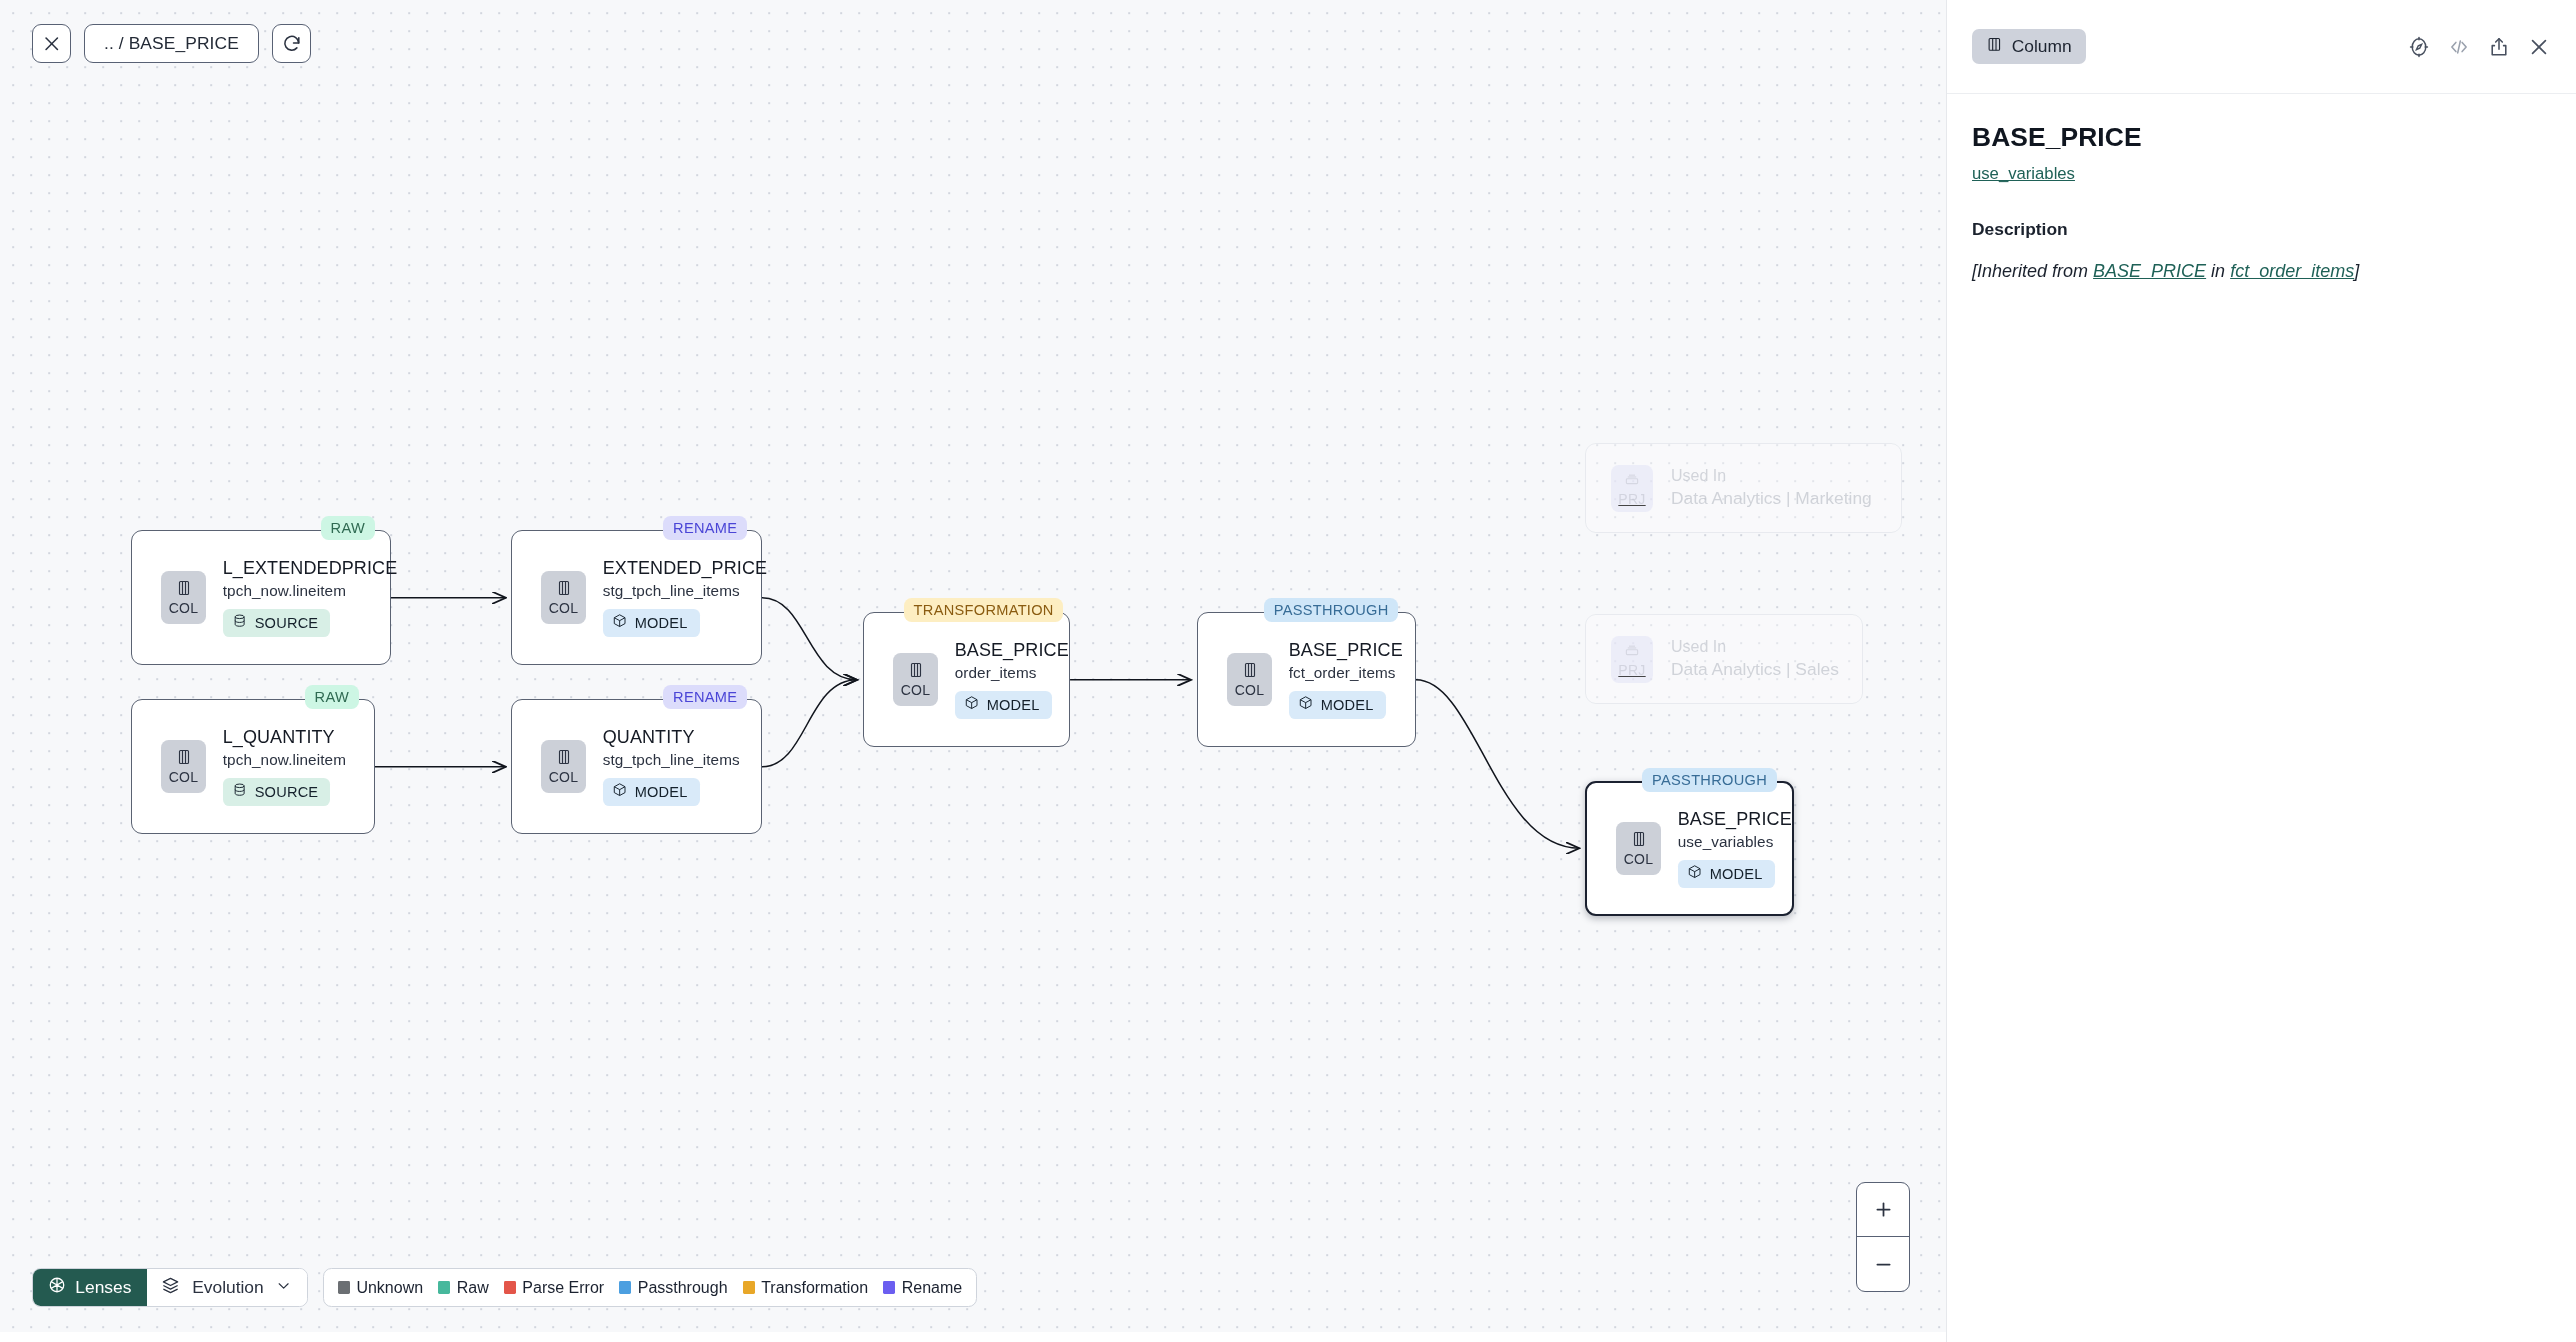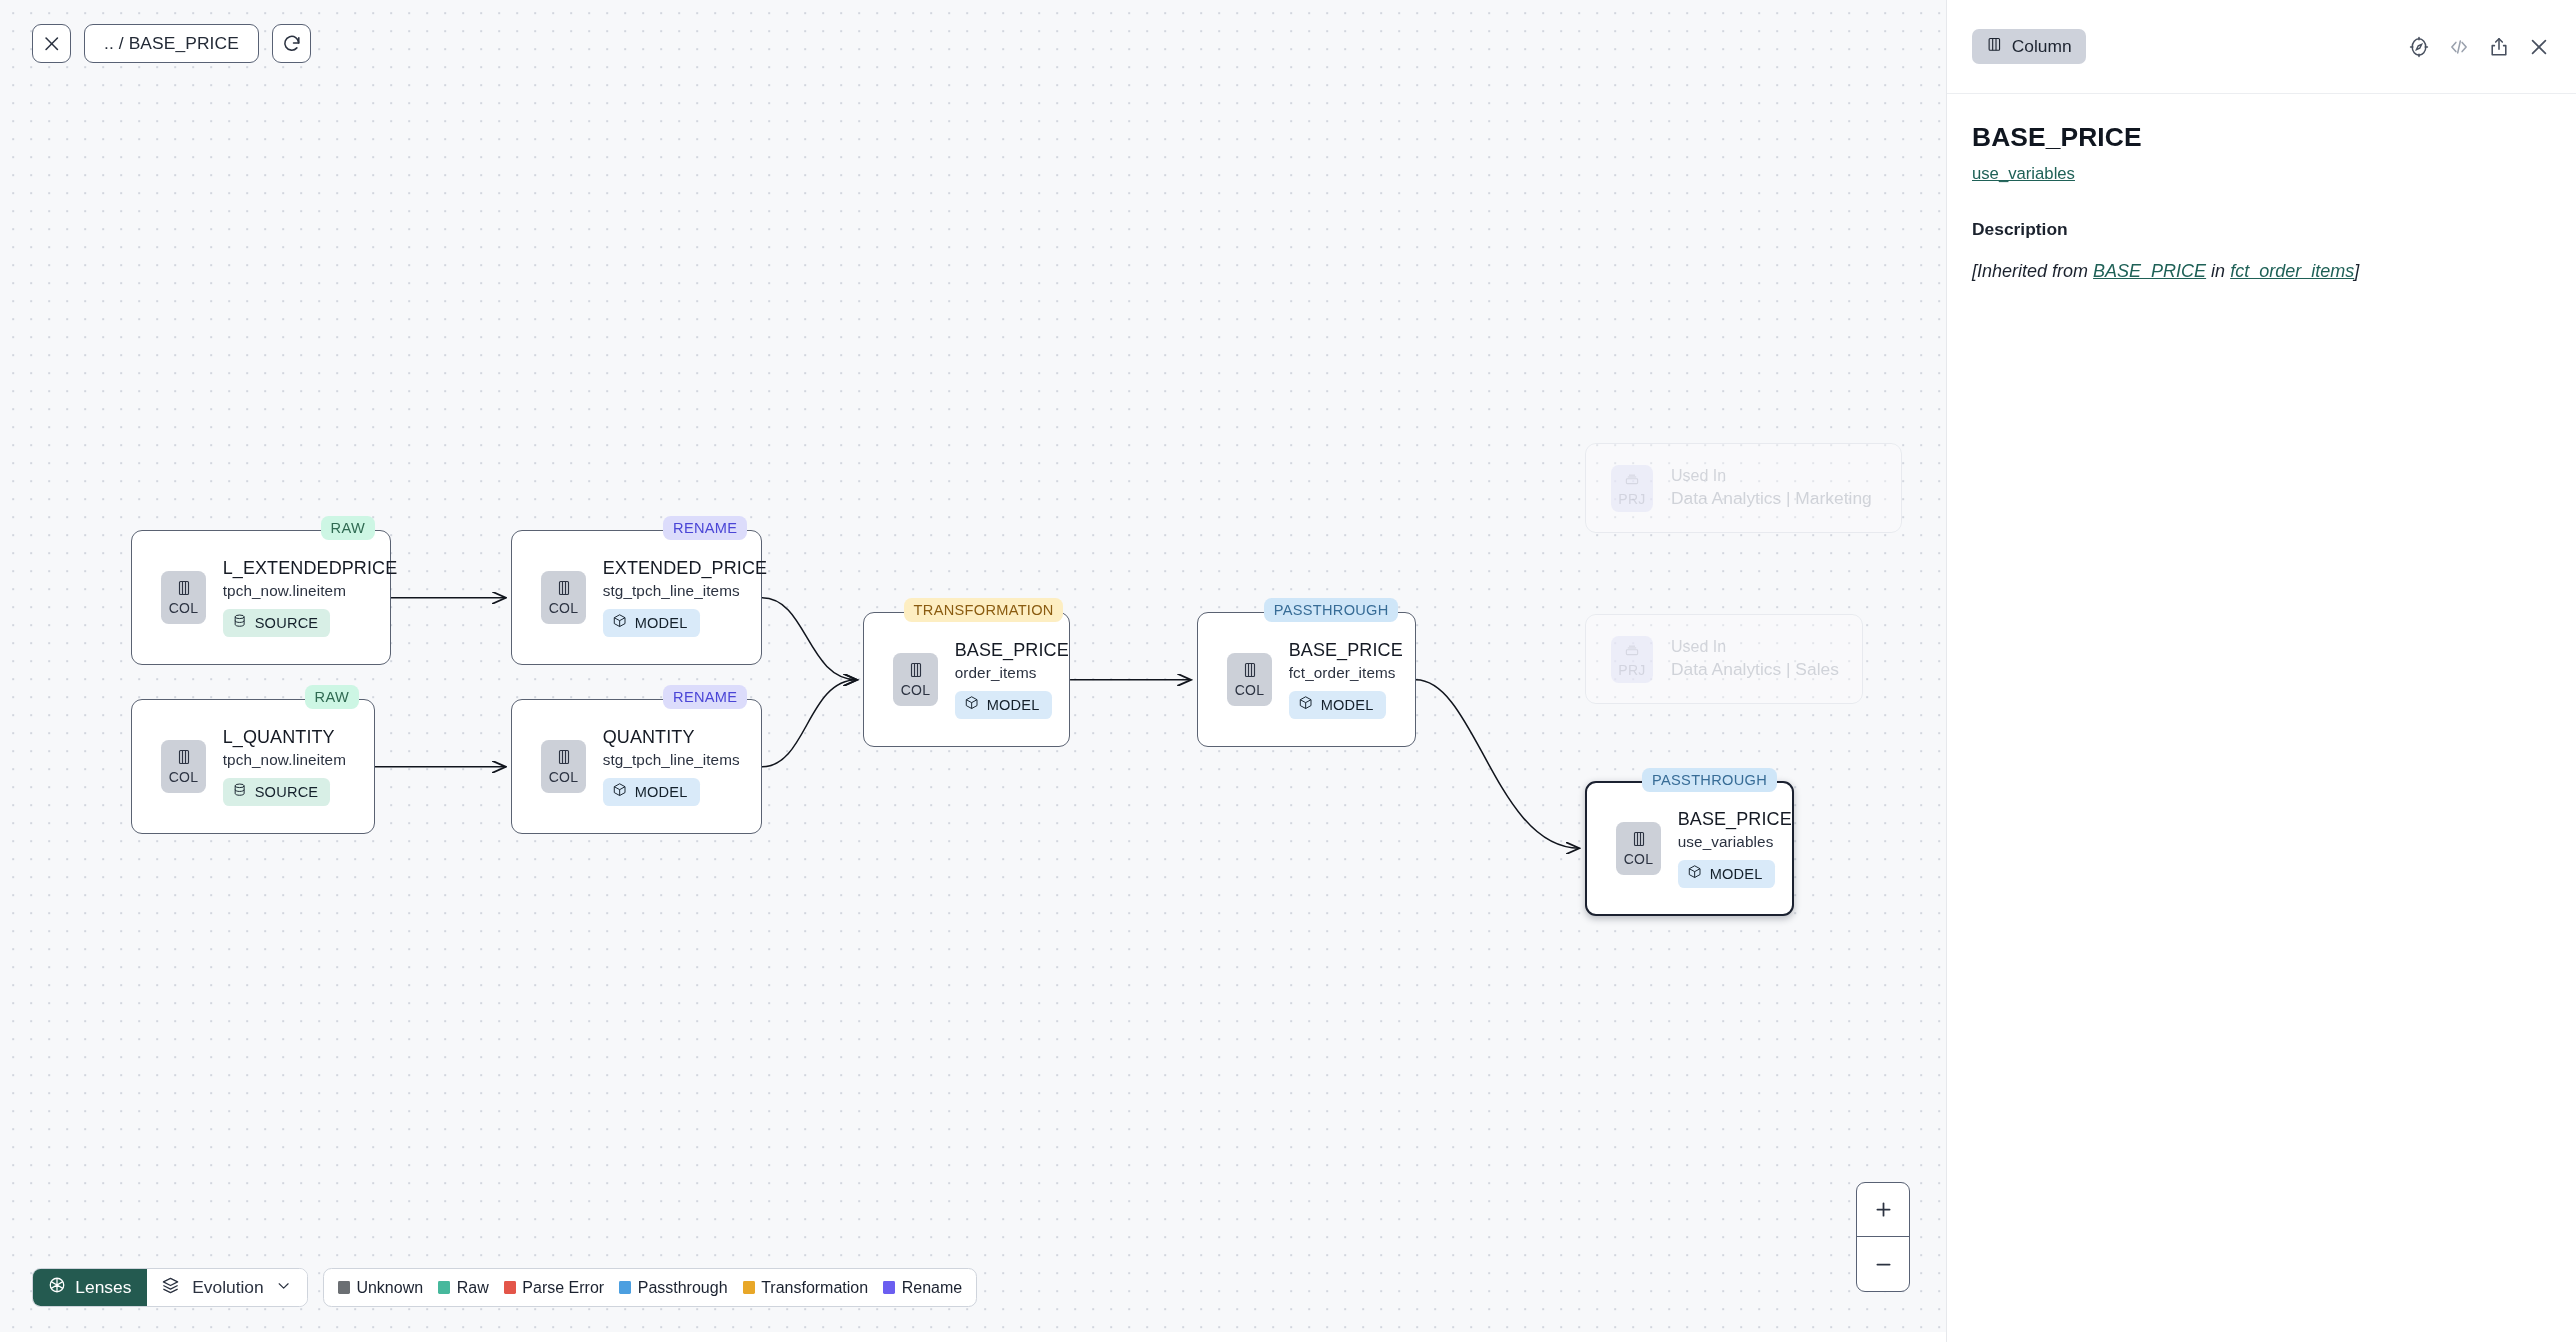--- a/index.html
+++ b/index.html
@@ -111,21 +111,21 @@
   .lens-transformation { background: #fdeec2; color: #8a5b10; }
   .lens-passthrough { background: #cfe6f8; color: #376c96; }
 
   
   .node.faded {
     border: 1.1px solid #e3e6eb;
     background: rgba(252,252,253,.55);
     opacity: .72;
     z-index: 10;
   }
-  .node.faded .kind-chip { background: #e9e9f8; }
+  .node.faded .kind-chip { background: #e9e9f8; text-decoration: underline; }
   .node.faded .kind-chip .kc-label { color: #c5c7d6; }
   .node.faded .kind-chip svg { stroke: #c9cbd9; }
   .faded-label { font-size: 16px; color: #c4c7cf; }
   .faded-value { font-size: 17.4px; color: #c2c5cd; white-space: nowrap; }
 
   
   #edges { position: absolute; left:0; top:0; width: 1946px; height: 1343px; z-index: 15; pointer-events: none; }
 
   
   #bottom-bar {

